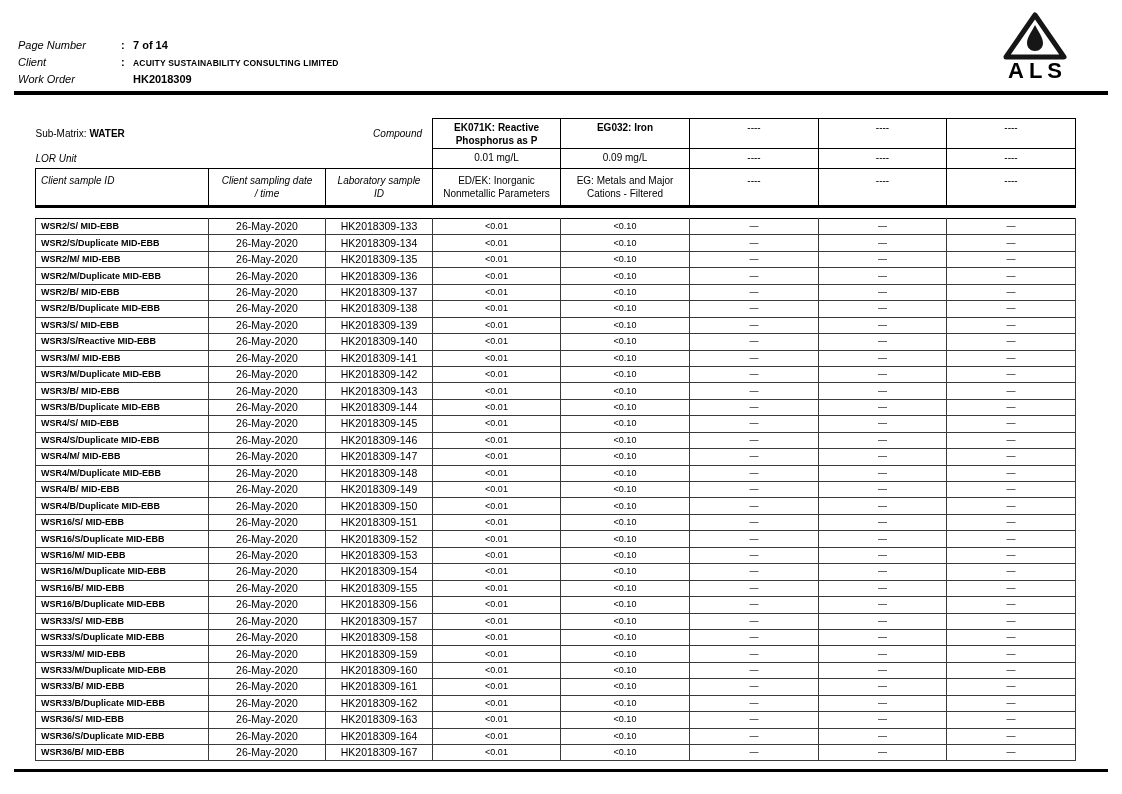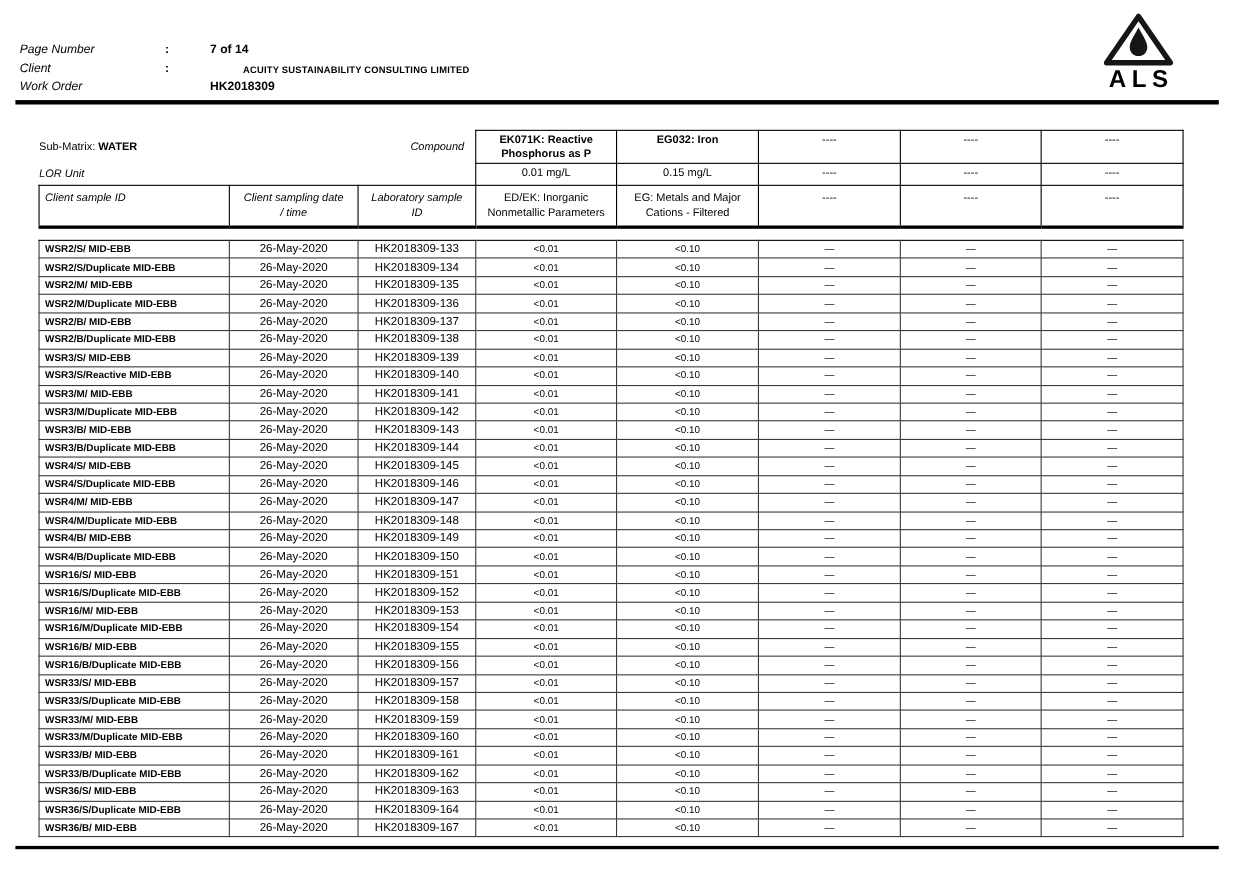--- a/index.html
+++ b/index.html
@@ -8,25 +8,25 @@
     width:1122px; height:794px;
     font-family:"Liberation Sans", sans-serif;
     color:#000;
     position:relative;
     overflow:hidden;
   }
   .page { position:relative; width:1122px; height:794px; background:#fff; }
 
   
   .hdr { position:absolute; top:37px; left:18px; }
-  .hdr-row { display:flex; font-size:11px; line-height:16.5px;gap:29px; }
+  .hdr-row { display:flex; font-size:11px; line-height:16.5px; }
   .hdr-label { font-style:italic; width:103px; }
   .hdr-colon { width:12px; font-weight:bold; text-align:left; }
   .hdr-value { font-weight:bold; }
-  .hdr-value.small { font-size:8.5px; letter-spacing:.2px; line-height:16.5px; padding-top:1px;margin-left:30px; }
+  .hdr-value.small { font-size:8.5px; letter-spacing:.2px; line-height:16.5px; padding-top:1px; }
 
   .logo { position:absolute; top:12px; right:52px; width:70px; text-align:center; }
   .logo-text { font-weight:bold; font-size:22px; letter-spacing:5px; line-height:20px; margin-top:-3px; padding-left:5px; }
 
   .rule-top    { position:absolute; top:91px;  left:14px; width:1094px; height:4px; background:#000; }
   .rule-bottom { position:absolute; top:769px; left:14px; width:1094px; height:3px; background:#000; }
 
   
   .tablewrap { position:absolute; left:35px; top:118px; width:1040px; }
   table { border-collapse:collapse; table-layout:fixed; width:1040px; }
@@ -123,21 +123,21 @@
         <td class="cell-box bold">EG032: Iron</td>
         <td class="cell-box">----</td>
         <td class="cell-box">----</td>
         <td class="cell-box">----</td>
       </tr>
       <tr class="lor-row">
         <td colspan="3" class="no-border">
           <div class="rlabel italic">LOR Unit</div>
         </td>
         <td class="cell-box">0.01 mg/L</td>
-        <td class="cell-box">0.15 mg/L</td>
+        <td class="cell-box">0.09 mg/L</td>
         <td class="cell-box">----</td>
         <td class="cell-box">----</td>
         <td class="cell-box">----</td>
       </tr>
       <tr class="colhdr-row">
         <td class="left italic">Client sample ID</td>
         <td class="italic pre">Client sampling date
 / time</td>
         <td class="italic pre">Laboratory sample
 ID</td>

